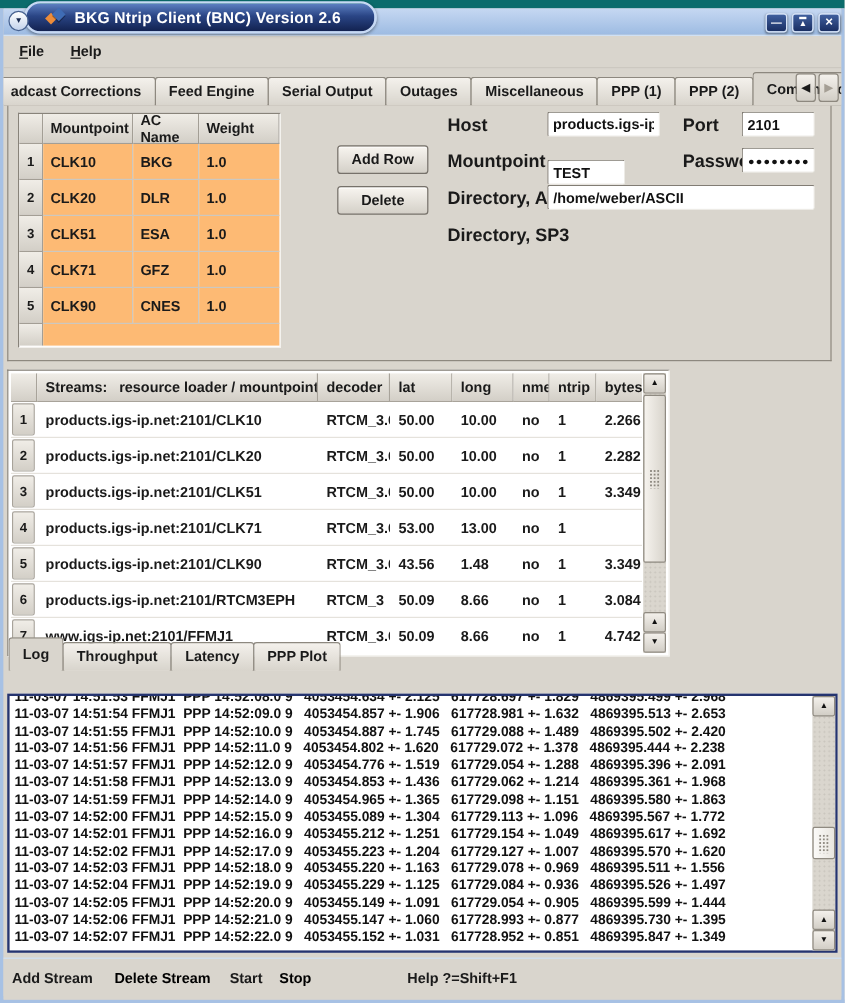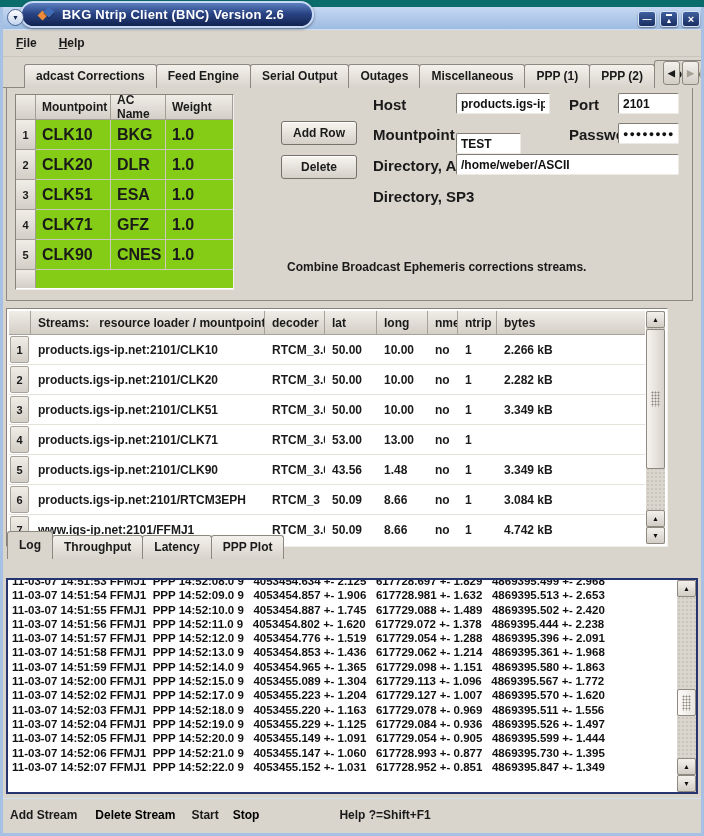--- a/index.html
+++ b/index.html
@@ -36,57 +36,57 @@
   
   .menubar{position:absolute;left:3px;top:30px;right:3px;height:27px;background:#d9d5cd;
     border-bottom:1px solid #c9c5bd;display:flex;align-items:center;padding-left:13px;gap:22px;font-size:12px;}
   .menu-item{display:inline-block;}
   .menu-item::first-letter{text-decoration:underline;}
   
   .main{position:absolute;left:3px;right:3px;top:57px;bottom:3px;background:#d9d5cd;}
   
   .tabbar{position:absolute;left:0;top:3px;right:0;height:28px;overflow:hidden;}
   .tabbar::after{content:"";position:absolute;left:0;right:0;bottom:0;height:1px;background:#8d887f;}
-  .tabs-row{display:flex;align-items:flex-end;height:28px;position:relative;z-index:1;padding-left:27px;}
+  .tabs-row{display:flex;align-items:flex-end;height:28px;position:relative;z-index:1;}
   .tab{position:relative;margin-top:4px;height:24px;line-height:22px;padding:0 11px;
     background:linear-gradient(#f4f1ec,#d8d4cc);border:1px solid #8d887f;border-bottom:none;
     border-radius:3px 3px 0 0;font-size:12px;margin-right:-1px;white-space:nowrap;}
   .tab.active{height:28px;line-height:26px;background:#d9d5cd;z-index:2;}
   .tabbar .tab:first-child{margin-left:-6px;}
   .tab-arrows{position:absolute;right:2px;top:4px;display:flex;gap:2px;z-index:3;}
   .tab-arrow{width:17px;height:24px;background:linear-gradient(#f4f1ec,#d2cec6);
     border:1px solid #8d887f;border-radius:3px;display:flex;align-items:center;justify-content:center;font-size:9px;}
   .tab-arrow.disabled{color:#a59f95;}
   
   .pane{position:absolute;left:3px;top:31px;width:687px;height:213px;background:#d9d5cd;
     border:1px solid #8d887f;border-top:none;}
   .ctable{position:absolute;left:8px;top:6px;width:219px;height:196px;background:#fff;
     border:1px solid #88837a;border-right-color:#f2f0ec;border-bottom-color:#f2f0ec;overflow:hidden;}
   .cgrid{display:grid;grid-template-columns:20px 75px 55px 1fr;}
   .ch{height:25px;background:linear-gradient(#f0ede7,#d3cfc7);border-right:1px solid #a39e95;
     border-bottom:1px solid #a39e95;display:flex;align-items:center;padding-left:6px;font-size:12px;}
   .ch.stub{padding-left:0;}
-  .cc{height:30px;background:#84cc16;border-right:1px solid #ccc8c0;border-bottom:1px solid #ccc8c0;
-    display:flex;align-items:center;padding-left:6px;font-size:16px;}
+  .cc{height:30px;background:#fdba74;border-right:1px solid #ccc8c0;border-bottom:1px solid #ccc8c0;
+    display:flex;align-items:center;padding-left:6px;font-size:12px;}
   .cc:last-child{border-right:none;}
   .cstub{height:30px;background:linear-gradient(#f0ede7,#d3cfc7);border-right:1px solid #a39e95;
     border-bottom:1px solid #a39e95;display:flex;align-items:center;justify-content:center;font-size:11px;}
   .crow-partial .cstub,.crow-partial .cc{height:18px;border-bottom:none;}
   .pbtn{position:absolute;width:76px;height:24px;background:linear-gradient(#f8f5f0,#d4d0c8);
     border:1px solid #76716a;border-radius:3px;display:flex;align-items:center;justify-content:center;
     font-size:12px;box-shadow:inset 0 1px 0 #fff;}
   .pbtn.add{left:274px;top:33px;}
   .pbtn.del{left:274px;top:67px;}
   .flabel{position:absolute;height:20px;line-height:20px;font-size:15px;white-space:nowrap;}
   .finput{position:absolute;height:21px;background:#fff;border:1px solid #817c74;
     border-bottom-color:#edebe6;border-right-color:#edebe6;border-radius:2px;
     font:inherit;font-size:12px;font-weight:bold;padding:0 4px;color:#111;outline:none;}
   .hint{position:absolute;left:280px;top:172px;font-size:12px;}
   
-  .streams{position:absolute;left:3px;top:251px;width:662px;height:239px;background:#fff;
+  .streams{position:absolute;left:3px;top:251px;width:552px;height:239px;background:#fff;
     border:1px solid #88837a;border-right-color:#f2f0ec;border-bottom-color:#f2f0ec;}
   .s-inner{position:absolute;left:2px;top:2px;right:22px;bottom:2px;overflow:hidden;background:#fff;}
   .sgrid{display:grid;grid-template-columns:22px 234px 60px 52px 51px 30px 39px 1fr;}
   .sh{height:24px;background:linear-gradient(#f0ede7,#d3cfc7);border-right:1px solid #a8a39a;
     border-bottom:1px solid #a8a39a;display:flex;align-items:center;padding-left:7px;font-size:12px;
     white-space:pre;overflow:hidden;}
   .s-row{height:30px;border-bottom:1px solid #e5e2dc;}
   .s-stub{margin:1px 2px 1px 1px;background:linear-gradient(#f0ede7,#d3cfc7);border:1px solid #a8a39a;
     border-radius:2px;display:flex;align-items:center;justify-content:center;font-size:11px;}
   .s-cell{display:flex;align-items:center;padding-left:7px;font-size:12px;white-space:nowrap;overflow:hidden;}
@@ -250,21 +250,20 @@
       <span class="flabel" style="left:366px;top:37px;">Mountpoint</span>
       <input class="finput" style="left: 449px; top: 45px; width: 65px;" value="TEST">
       <span class="flabel" style="left:562px;top:37px;">Password</span>
       <input class="finput" style="left: 611px; top: 35px; width: 61px; font-size: 9px; letter-spacing: 1px;" value="●●●●●●●●">
 
       <span class="flabel" style="left:366px;top:68px;">Directory, ASCII</span>
       <input class="finput" style="left: 449px; top: 66px; width: 223px;" value="/home/weber/ASCII">
 
       <span class="flabel" style="left:366px;top:99px;">Directory, SP3</span>
 
-      <div class="hint">Combine Broadcast Ephemeris corrections streams.</div>
     </div>
 
     <div class="streams">
       <div class="s-inner">
         <div class="sgrid">
           <div class="sh"></div>
           <div class="sh">Streams:   resource loader / mountpoint</div>
           <div class="sh">decoder</div>
           <div class="sh">lat</div>
           <div class="sh">long</div>
@@ -389,20 +388,21 @@
             <div class="log-line">11-03-07 14:51:56 FFMJ1  PPP 14:52:11.0 9   4053454.802 +- 1.620   617729.072 +- 1.378   4869395.444 +- 2.238</div>
 
             <div class="log-line">11-03-07 14:51:57 FFMJ1  PPP 14:52:12.0 9   4053454.776 +- 1.519   617729.054 +- 1.288   4869395.396 +- 2.091</div>
 
             <div class="log-line">11-03-07 14:51:58 FFMJ1  PPP 14:52:13.0 9   4053454.853 +- 1.436   617729.062 +- 1.214   4869395.361 +- 1.968</div>
 
             <div class="log-line">11-03-07 14:51:59 FFMJ1  PPP 14:52:14.0 9   4053454.965 +- 1.365   617729.098 +- 1.151   4869395.580 +- 1.863</div>
 
             <div class="log-line">11-03-07 14:52:00 FFMJ1  PPP 14:52:15.0 9   4053455.089 +- 1.304   617729.113 +- 1.096   4869395.567 +- 1.772</div>
 
+            <div class="log-line">11-03-07 14:52:01 FFMJ1  PPP 14:52:16.0 9   4053455.212 +- 1.251   617729.154 +- 1.049   4869395.617 +- 1.692</div>
 
             <div class="log-line">11-03-07 14:52:02 FFMJ1  PPP 14:52:17.0 9   4053455.223 +- 1.204   617729.127 +- 1.007   4869395.570 +- 1.620</div>
 
             <div class="log-line">11-03-07 14:52:03 FFMJ1  PPP 14:52:18.0 9   4053455.220 +- 1.163   617729.078 +- 0.969   4869395.511 +- 1.556</div>
 
             <div class="log-line">11-03-07 14:52:04 FFMJ1  PPP 14:52:19.0 9   4053455.229 +- 1.125   617729.084 +- 0.936   4869395.526 +- 1.497</div>
 
             <div class="log-line">11-03-07 14:52:05 FFMJ1  PPP 14:52:20.0 9   4053455.149 +- 1.091   617729.054 +- 0.905   4869395.599 +- 1.444</div>
 
             <div class="log-line">11-03-07 14:52:06 FFMJ1  PPP 14:52:21.0 9   4053455.147 +- 1.060   617728.993 +- 0.877   4869395.730 +- 1.395</div>

